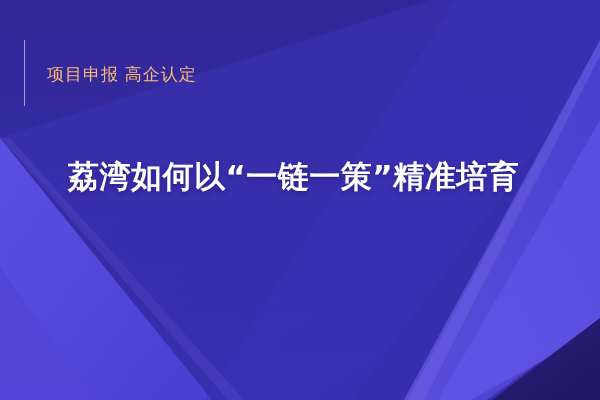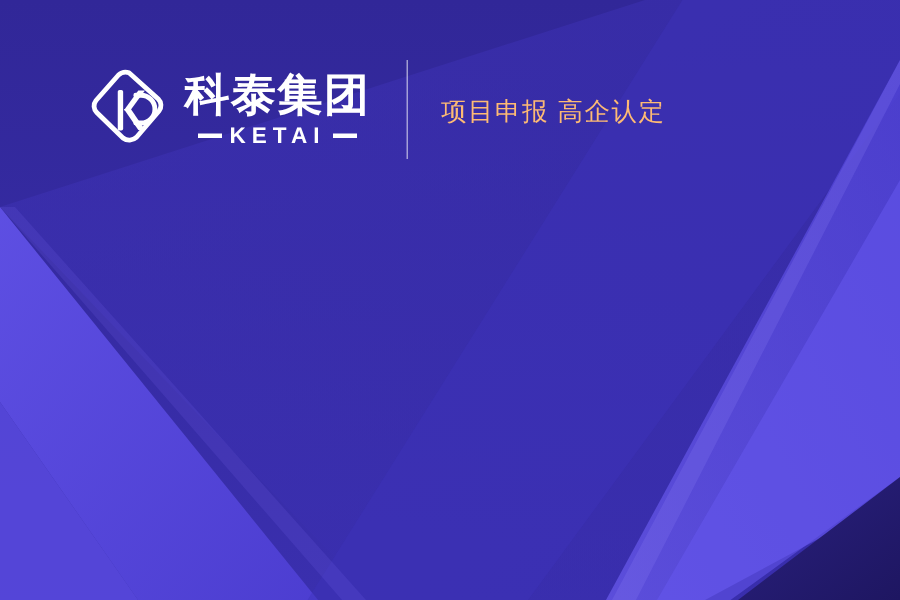--- a/index.html
+++ b/index.html
@@ -186,54 +186,25 @@
     <polygon points="600,120 600,318 487,400 438,400" fill="#6657ef" opacity="0.55"></polygon>
 
     <polygon points="600,318 600,400 492,400" fill="url(#gNavy)"></polygon>
 
     <polygon points="600,40 600,56 424,400 408,400" fill="#8b7ef7" opacity="0.22"></polygon>
     <polygon points="0,138 10,138 244,400 228,400" fill="#7a6cf2" opacity="0.16"></polygon>
   </svg>
 
   <div class="header">
 
-    <div class="logo-block">
-      <svg class="logo-mark" viewBox="0 0 56 56" xmlns="http://www.w3.org/2000/svg">
-        <g fill="none" stroke="#ffffff" stroke-width="3.2" stroke-linecap="round" stroke-linejoin="round">
-          <path d="M28 3.5 L47.5 21 A6 6 0 0 1 48 29 L33 46.5
-                   A7 7 0 0 1 24 47 L6.5 30 A6 6 0 0 1 6 22 L21 5
-                   A7 7 0 0 1 28 3.5 Z"></path>
-        </g>
-        <g fill="#ffffff">
-
-          <rect x="20.5" y="15" width="3.6" height="27" rx="1.2"></rect>
-
-          <polygon points="24.6,28.5 34.2,15.4 38.6,15.4 28.6,29"></polygon>
-
-          <polygon points="24.6,27.6 29.2,27.6 38.8,41.6 34.2,41.6"></polygon>
-        </g>
-        <g fill="none" stroke="#ffffff" stroke-width="3.2" stroke-linecap="round">
-
-          <path d="M32.5 18.5 L36 18.5 A9.2 9.2 0 0 1 36 37 L32.5 37"></path>
-        </g>
-      </svg>
-
-      <div class="logo-words">
-        <div class="logo-cn">科泰集团</div>
-        <div class="logo-en-row">
-          <span class="logo-dash"></span>
-          <span class="logo-en">KETAI</span>
-          <span class="logo-dash"></span>
-        </div>
-      </div>
-    </div>
 
     <div class="divider"></div>
 
     <div class="tagline">
       <div class="tagline-sub">项目申报 高企认定</div>
     </div>
   </div>
 
   <div class="headline">
+    <div class="headline-line">荔湾如何以“一链一策”精准培育</div>
   </div>
 
 </div>
 
 </body></html>

